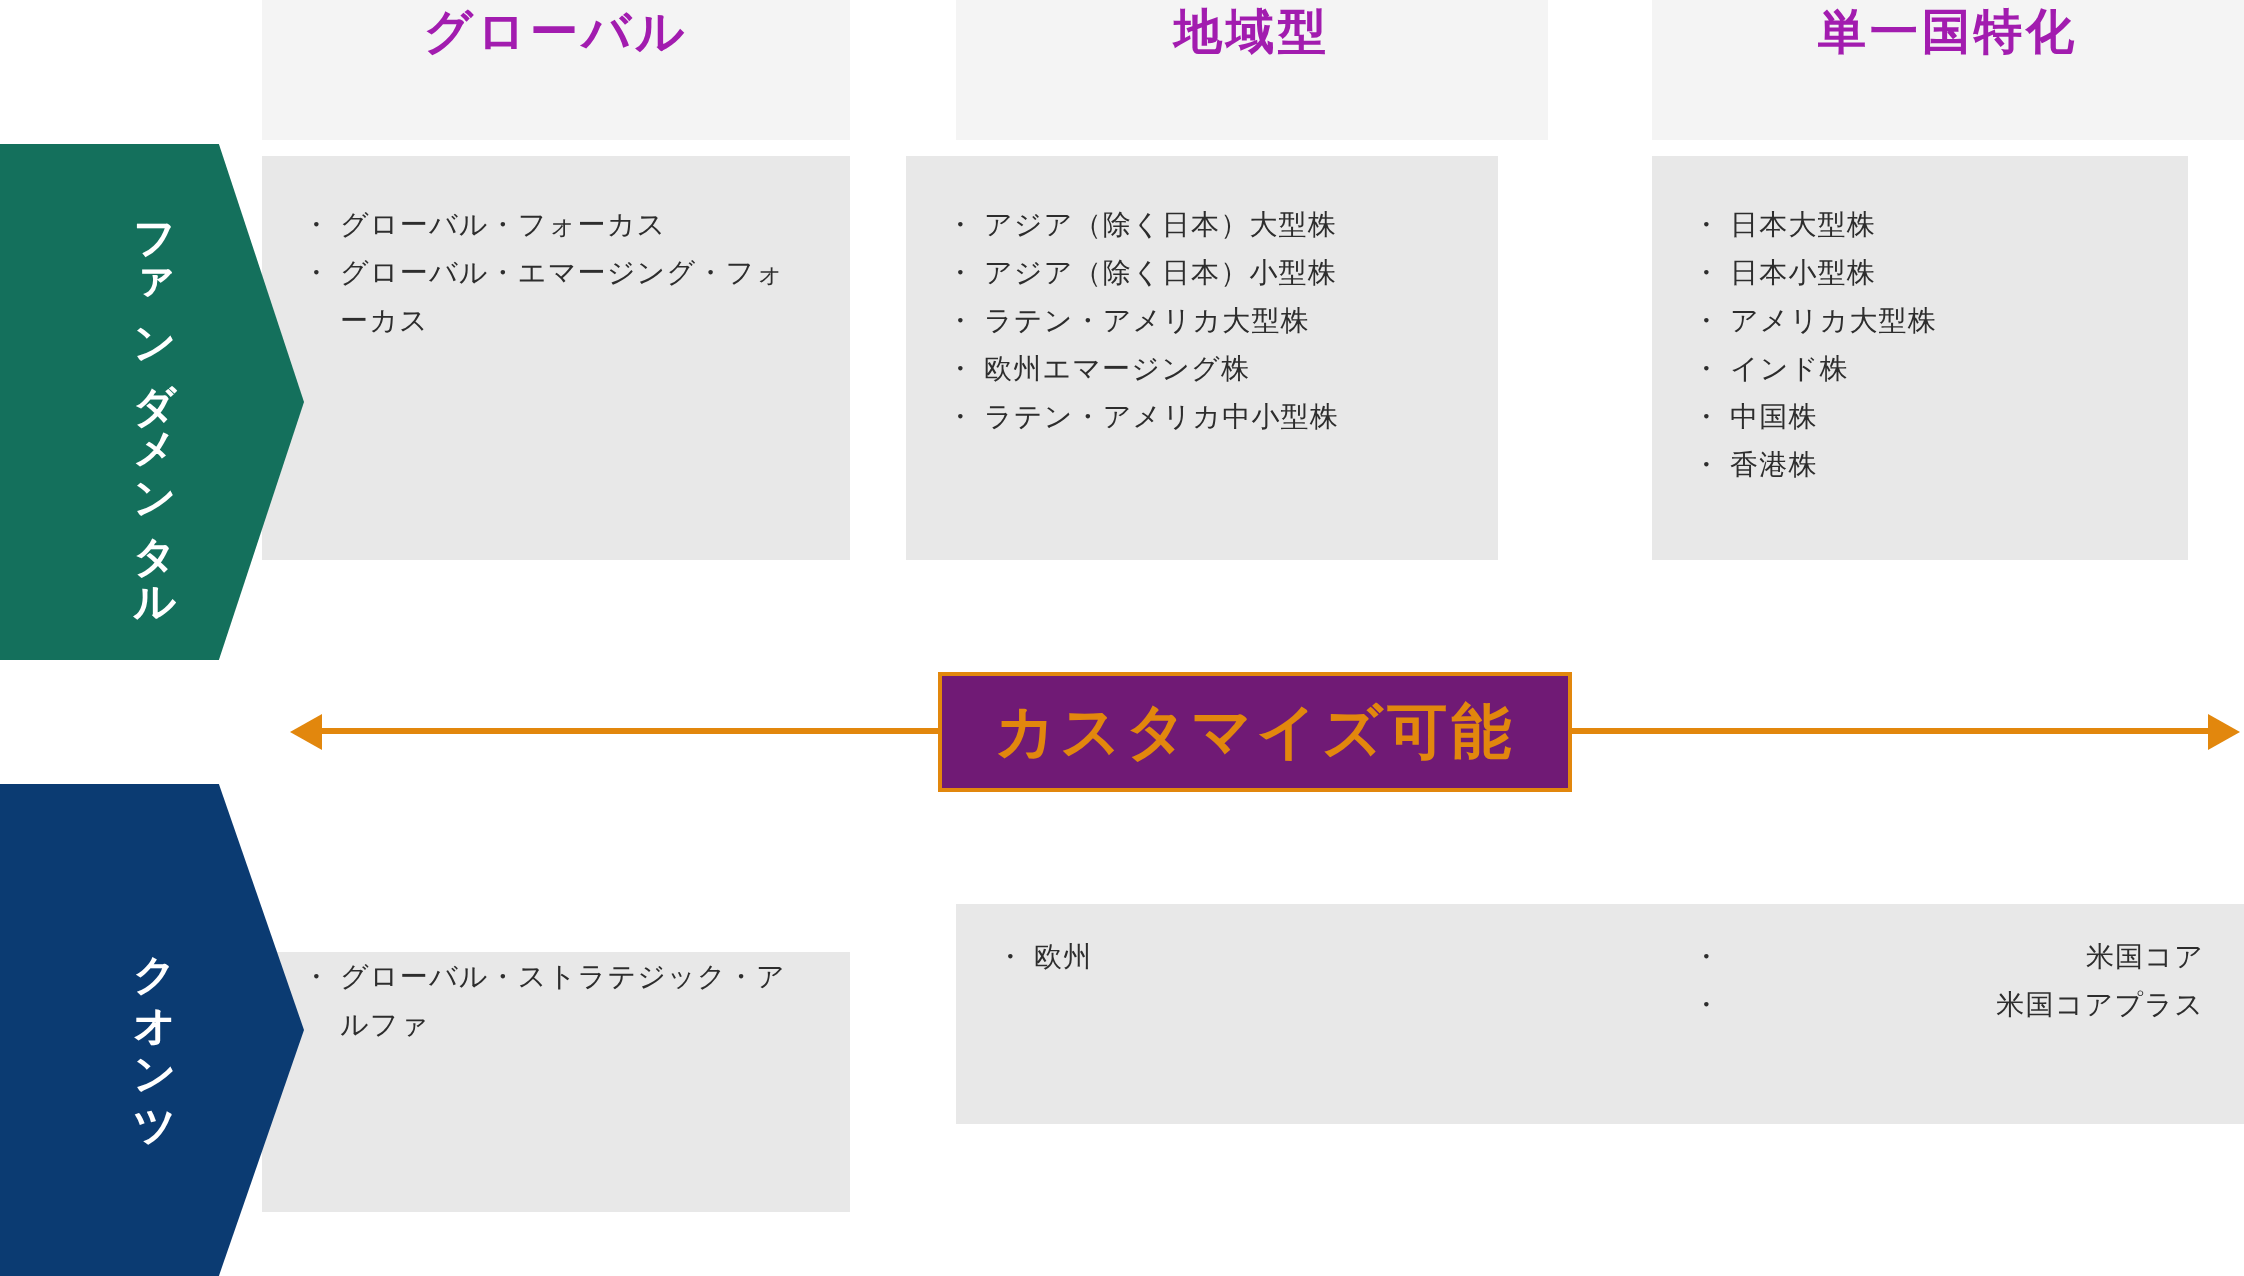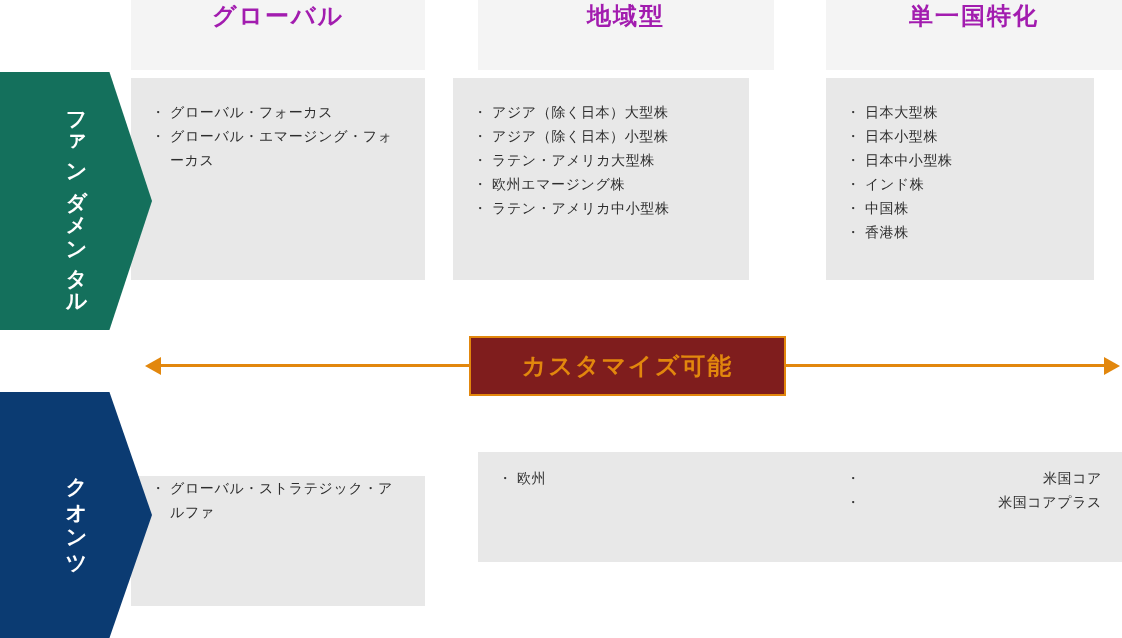--- a/index.html
+++ b/index.html
@@ -94,27 +94,27 @@
     height: 0;
     border-top: 9px solid transparent;
     border-bottom: 9px solid transparent;
   }
   .arrow-head.left  { border-right: 16px solid #e2870d; }
   .arrow-head.right { border-left: 16px solid #e2870d; }
 
   .arrow-label {
     position: absolute;
     box-sizing: border-box;
-    background: #7f1d1d;
+    background: #701a75;
     border: 2px solid #e2870d;
     display: flex;
     align-items: center;
     justify-content: center;
     color: #e2870d;
-    font-size: 24px;
+    font-size: 30px;
     font-weight: bold;
     letter-spacing: 2px;
   }
 </style>
 </head>
 <body>
 
 <div id="stage">
 
   <div class="col-band" style="left:131px; top:0; width:294px; height:70px;"></div>
@@ -145,21 +145,21 @@
       <li>ラテン・アメリカ大型株</li>
       <li>欧州エマージング株</li>
       <li>ラテン・アメリカ中小型株</li>
     </ul>
   </div>
 
   <div class="cell" style="left:826px; top:78px; width:268px; height:202px;">
     <ul>
       <li>日本大型株</li>
       <li>日本小型株</li>
-      <li>日本中小型株</li>
+      <li>アメリカ大型株</li>
       <li>インド株</li>
       <li>中国株</li>
       <li>香港株</li>
     </ul>
   </div>
 
   <div class="cell" style="left:131px; top:452px; width:294px; height:130px; padding-top:0;margin-top:24px;">
     <ul>
       <li>グローバル・ストラテジック・アルファ</li>
     </ul>

